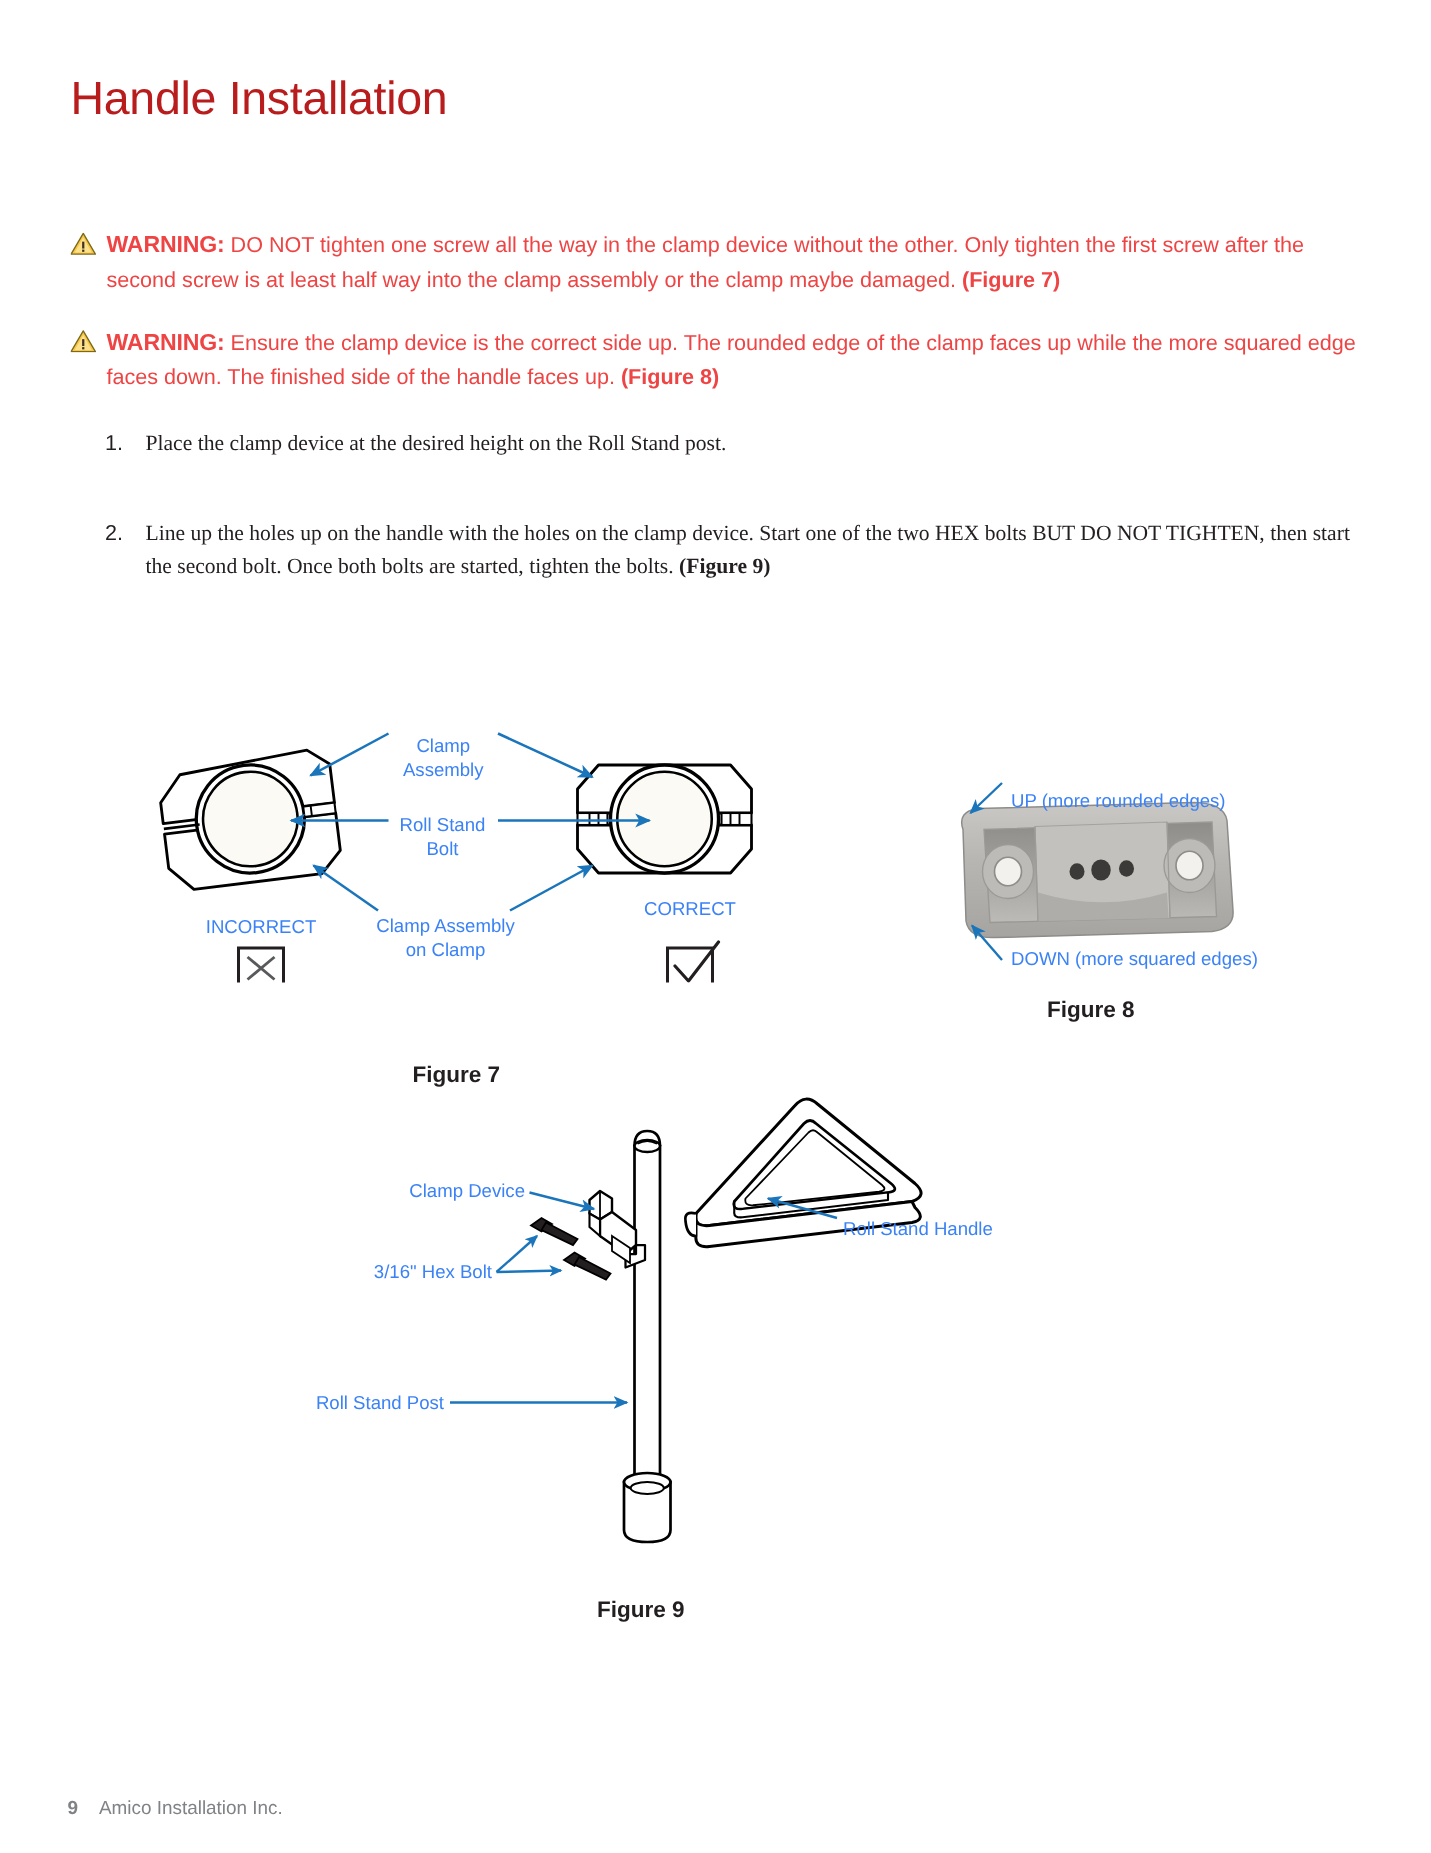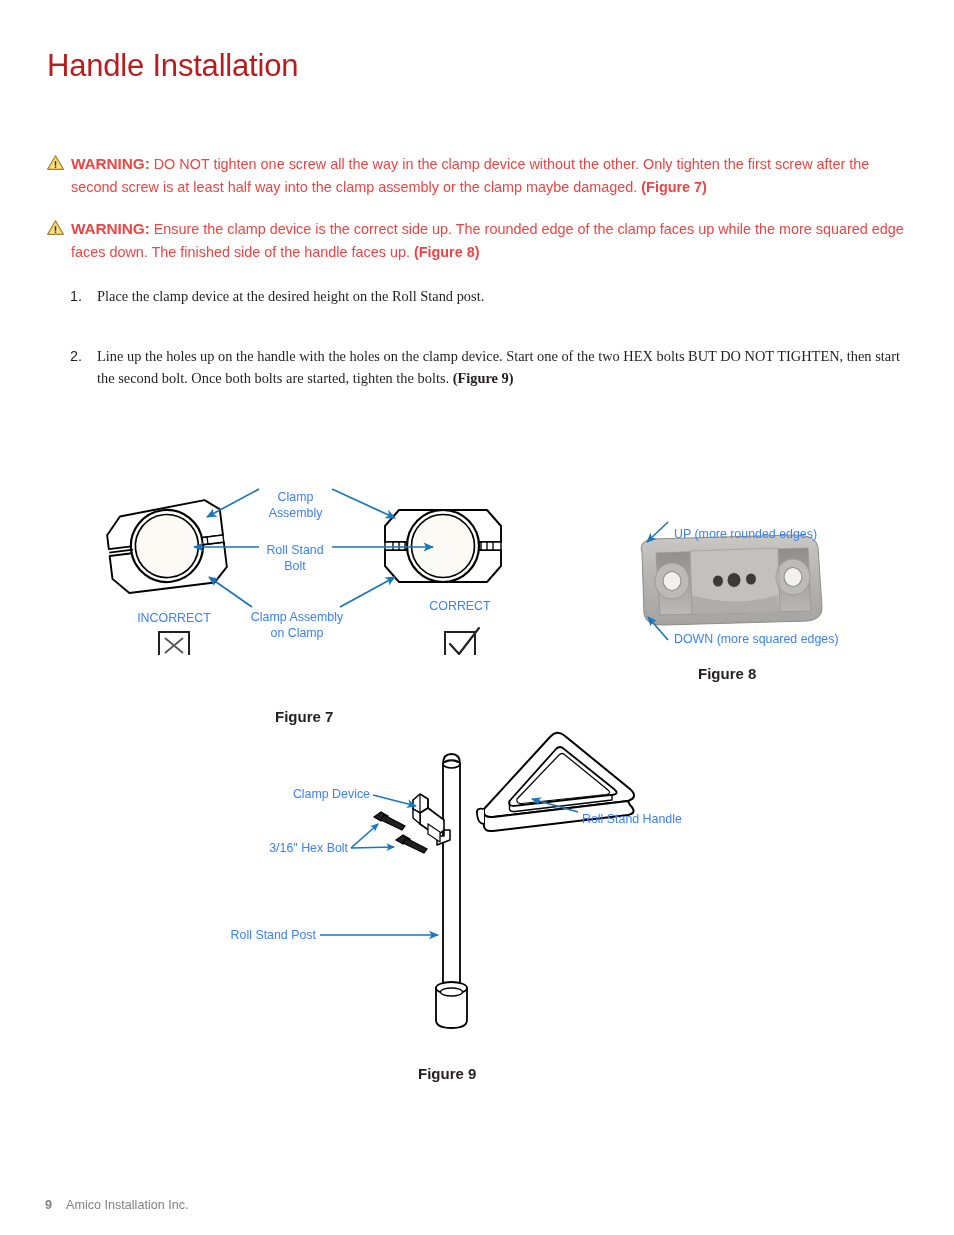--- a/index.html
+++ b/index.html
@@ -290,21 +290,21 @@
       <line x1="48" y1="125" x2="28" y2="102"></line>
     </g>
   </svg>
 
   <div class="diagram-label" style="left:54px; top:12px;">UP (more rounded edges)</div>
   <div class="diagram-label" style="left:54px; top:117px;">DOWN (more squared edges)</div>
 
   <div class="fig-caption" style="left:78px; top:150px;">Figure 8</div>
 </div>
 
-<div class="figure-area" style="left:268px; top:720px; width:440px; height:375px;">
+<div class="figure-area" style="left:248px; top:720px; width:440px; height:375px;">
 
   <svg width="440" height="340" viewBox="0 0 440 340">
     <defs>
       <marker id="f9arrow" markerWidth="7" markerHeight="7" refX="5.6" refY="3.1" orient="auto" markerUnits="strokeWidth">
         <path d="M0,0.4 L6.2,3.1 L0,5.8 L1.6,3.1 Z" fill="#1b75bb"></path>
       </marker>
       <marker id="f9arrowS" markerWidth="6" markerHeight="6" refX="4.8" refY="2.7" orient="auto" markerUnits="strokeWidth">
         <path d="M0,0.3 L5.4,2.7 L0,5.1 L1.4,2.7 Z" fill="#1b75bb"></path>
       </marker>
     </defs>

